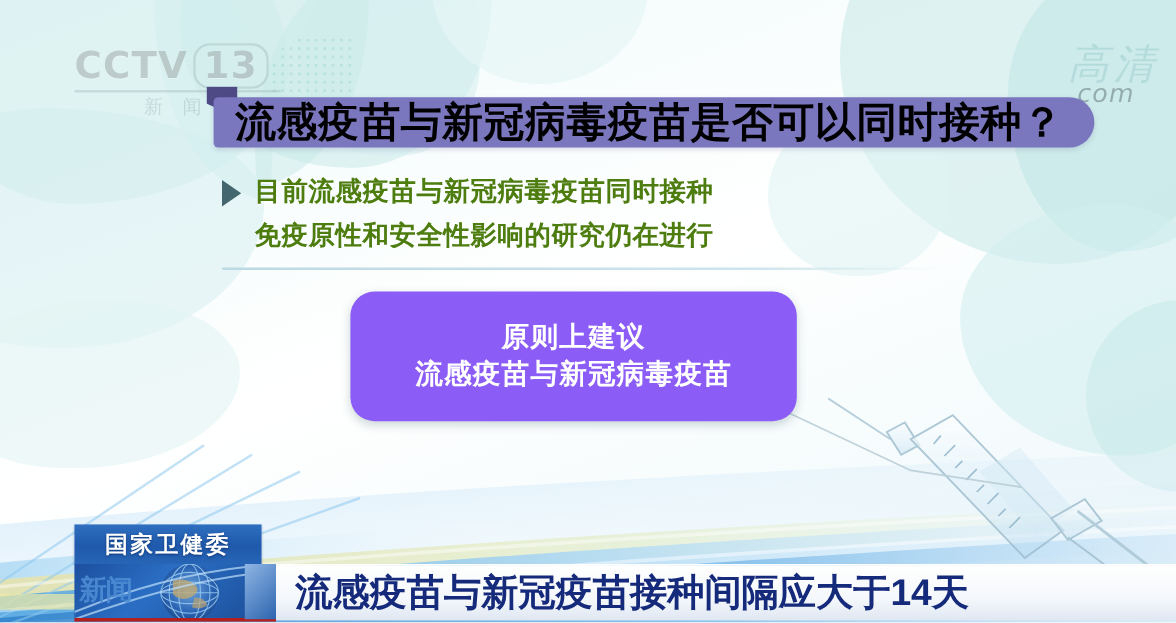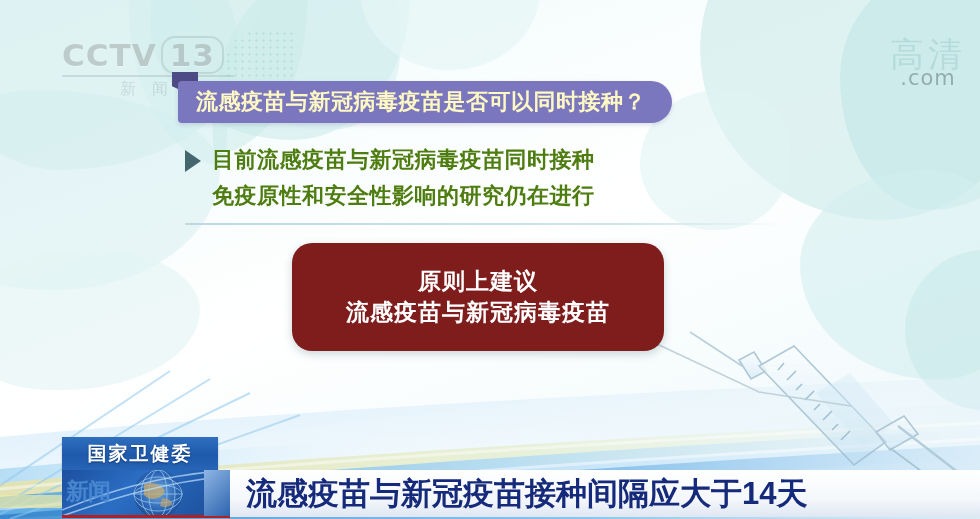--- a/index.html
+++ b/index.html
@@ -61,21 +61,21 @@
     font-size:31px;font-weight:700;letter-spacing:1px;color:#737373;
     font-family:"DejaVu Sans",sans-serif;line-height:34px;white-space:nowrap;
     text-shadow:0 1px 0 #ffffff;
   }
   .wm-cctv .cc-rule{height:2px;background:#8fa9ab;margin:1px 0 2px 0;width:172px;border-radius:1px;}
   .wm-cctv .cc-sub{font-size:16px;color:#8aa5a7;letter-spacing:16px;text-align:center;
     font-family:"DejaVu Sans",sans-serif;}
   .wm-cctv .cc-13{border:2px solid #8fa9ab;border-radius:14px;padding:0 7px;margin-left:4px;display:inline-block;}
 
   .wm-hd{
-    position:absolute;right:14px;top:36px;text-align:center;opacity:.30;user-select:none;
+    position:absolute;right:14px;top:36px;text-align:left;opacity:.30;user-select:none;font-style:italic;
   }
   .wm-hd .hd-main{font-size:34px;color:#7fb8bd;letter-spacing:4px;line-height:36px;
     font-family:"DejaVu Sans",sans-serif;}
   .wm-hd .hd-com{font-size:21px;color:#0f172a;letter-spacing:1px;margin-top:-6px;
     font-family:"DejaVu Sans",sans-serif;}
 
   
   .syringe{position:absolute;left:690px;top:330px;width:290px;height:160px;opacity:.85;}
 
   
@@ -84,21 +84,21 @@
     background:#4e4a86;
     clip-path:polygon(0 0,100% 0,100% 100%,0 55%);
   }
   .title-banner{
     position:absolute;left:178px;top:81px;height:42px;
     background:#7b77bf;border-radius:4px 21px 21px 4px;
     display:flex;align-items:center;padding:0 26px 0 18px;
     box-shadow:0 2px 4px rgba(80,75,140,.18);
   }
   .title-banner .t-text{
-    color:#fef9c3;font-size:22px;font-weight:700;letter-spacing:.5px;white-space:nowrap;
+    color:#000000;font-size:34px;font-weight:700;letter-spacing:.5px;white-space:nowrap;
     font-family:"DejaVu Sans","Liberation Sans",sans-serif;
   }
 
   
   .bullet{
     position:absolute;left:185px;top:150px;width:0;height:0;
     border-left:16px solid #44666f;border-top:11px solid transparent;border-bottom:11px solid transparent;
   }
   .para{
     position:absolute;left:212px;top:142px;width:600px;
@@ -109,21 +109,21 @@
   .para .ln{display:block;white-space:nowrap;}
   .divider{
     position:absolute;left:185px;top:223px;width:600px;height:2px;
     background:linear-gradient(90deg,#bcd9e2,#cfe5ec 75%,rgba(207,229,236,0));
     border-radius:1px;
   }
 
   
   .callout{
     position:absolute;left:292px;top:243px;width:372px;height:108px;
-    background:#7f1d1d;border-radius:20px;
+    background:#8b5cf6;border-radius:20px;
     display:flex;flex-direction:column;align-items:center;justify-content:center;
     box-shadow:0 3px 8px rgba(60,95,105,.25);
   }
   .callout .c-line{
     color:#ffffff;font-size:23px;font-weight:700;line-height:31px;letter-spacing:1px;white-space:nowrap;
     font-family:"DejaVu Sans","Liberation Sans",sans-serif;
   }
   .callout .c-accent{color:#f2e98d;font-size:25px;letter-spacing:.5px;}
 
   .leader{position:absolute;left:655px;top:338px;width:200px;height:80px;}

